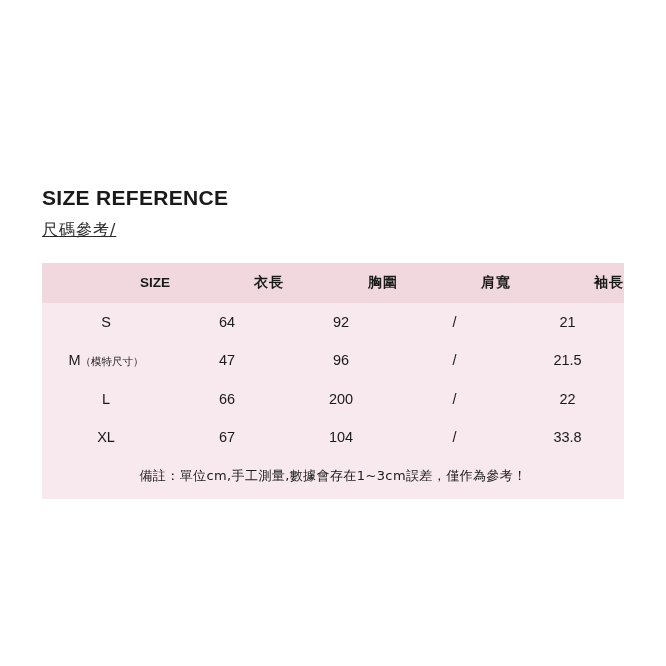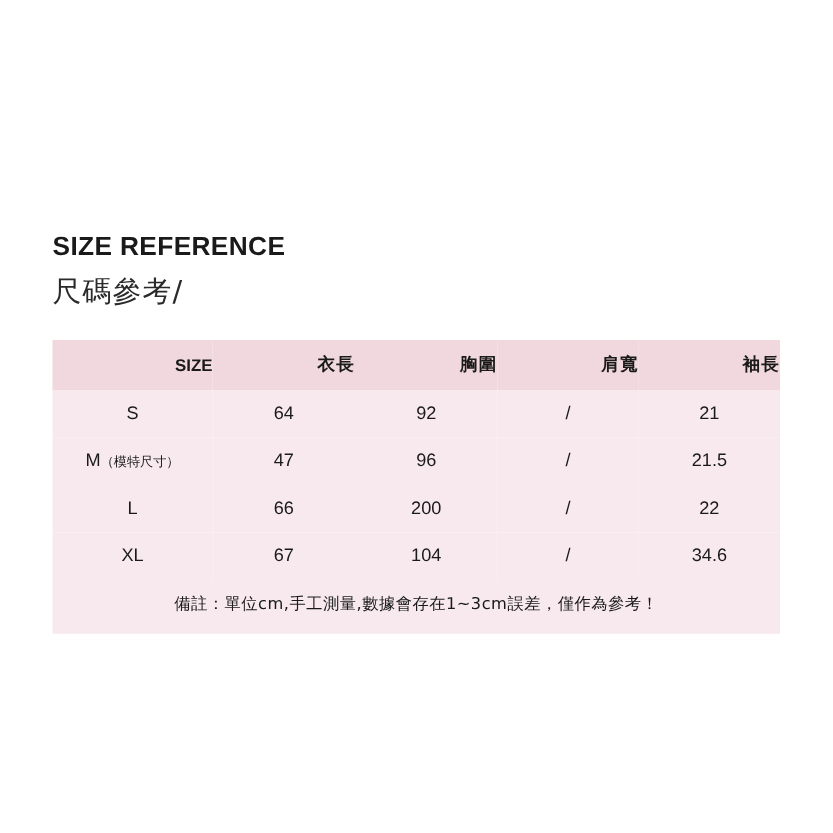--- a/index.html
+++ b/index.html
@@ -29,25 +29,26 @@
     font-family: "Liberation Sans", sans-serif;
     font-weight: bold;
     font-size: 21px;
     letter-spacing: 0.3px;
     color: #1a1a1a;
     margin: 0 0 10px 0;
     line-height: 1.2;
   }
   .title-cn {
     font-family: "DejaVu Sans", sans-serif;
-    font-size: 23px;
+    font-size: 16px;
     color: #2a2a2a;
     margin: 0 0 22px 0;
     line-height: 1.3;
     letter-spacing: 1px;
+    text-decoration: underline;
   }
   table.size-table {
     border-collapse: collapse;
     width: 582px;
     table-layout: fixed;
   }
   table.size-table thead tr {
     background: #f0d8de;
   }
   table.size-table th {
@@ -144,21 +145,21 @@
           <td>66</td>
           <td>200</td>
           <td>/</td>
           <td>22</td>
         </tr>
         <tr>
           <td class="label"><span>XL</span><span class="note-cn"></span></td>
           <td>67</td>
           <td>104</td>
           <td>/</td>
-          <td>34.6</td>
+          <td>33.8</td>
         </tr>
       </tbody>
     </table>
 
     <div class="footnote">備註：單位cm,手工測量,數據會存在1~3cm誤差，僅作為參考！</div>
 
   </div>
 </div>
 
 </body></html>

